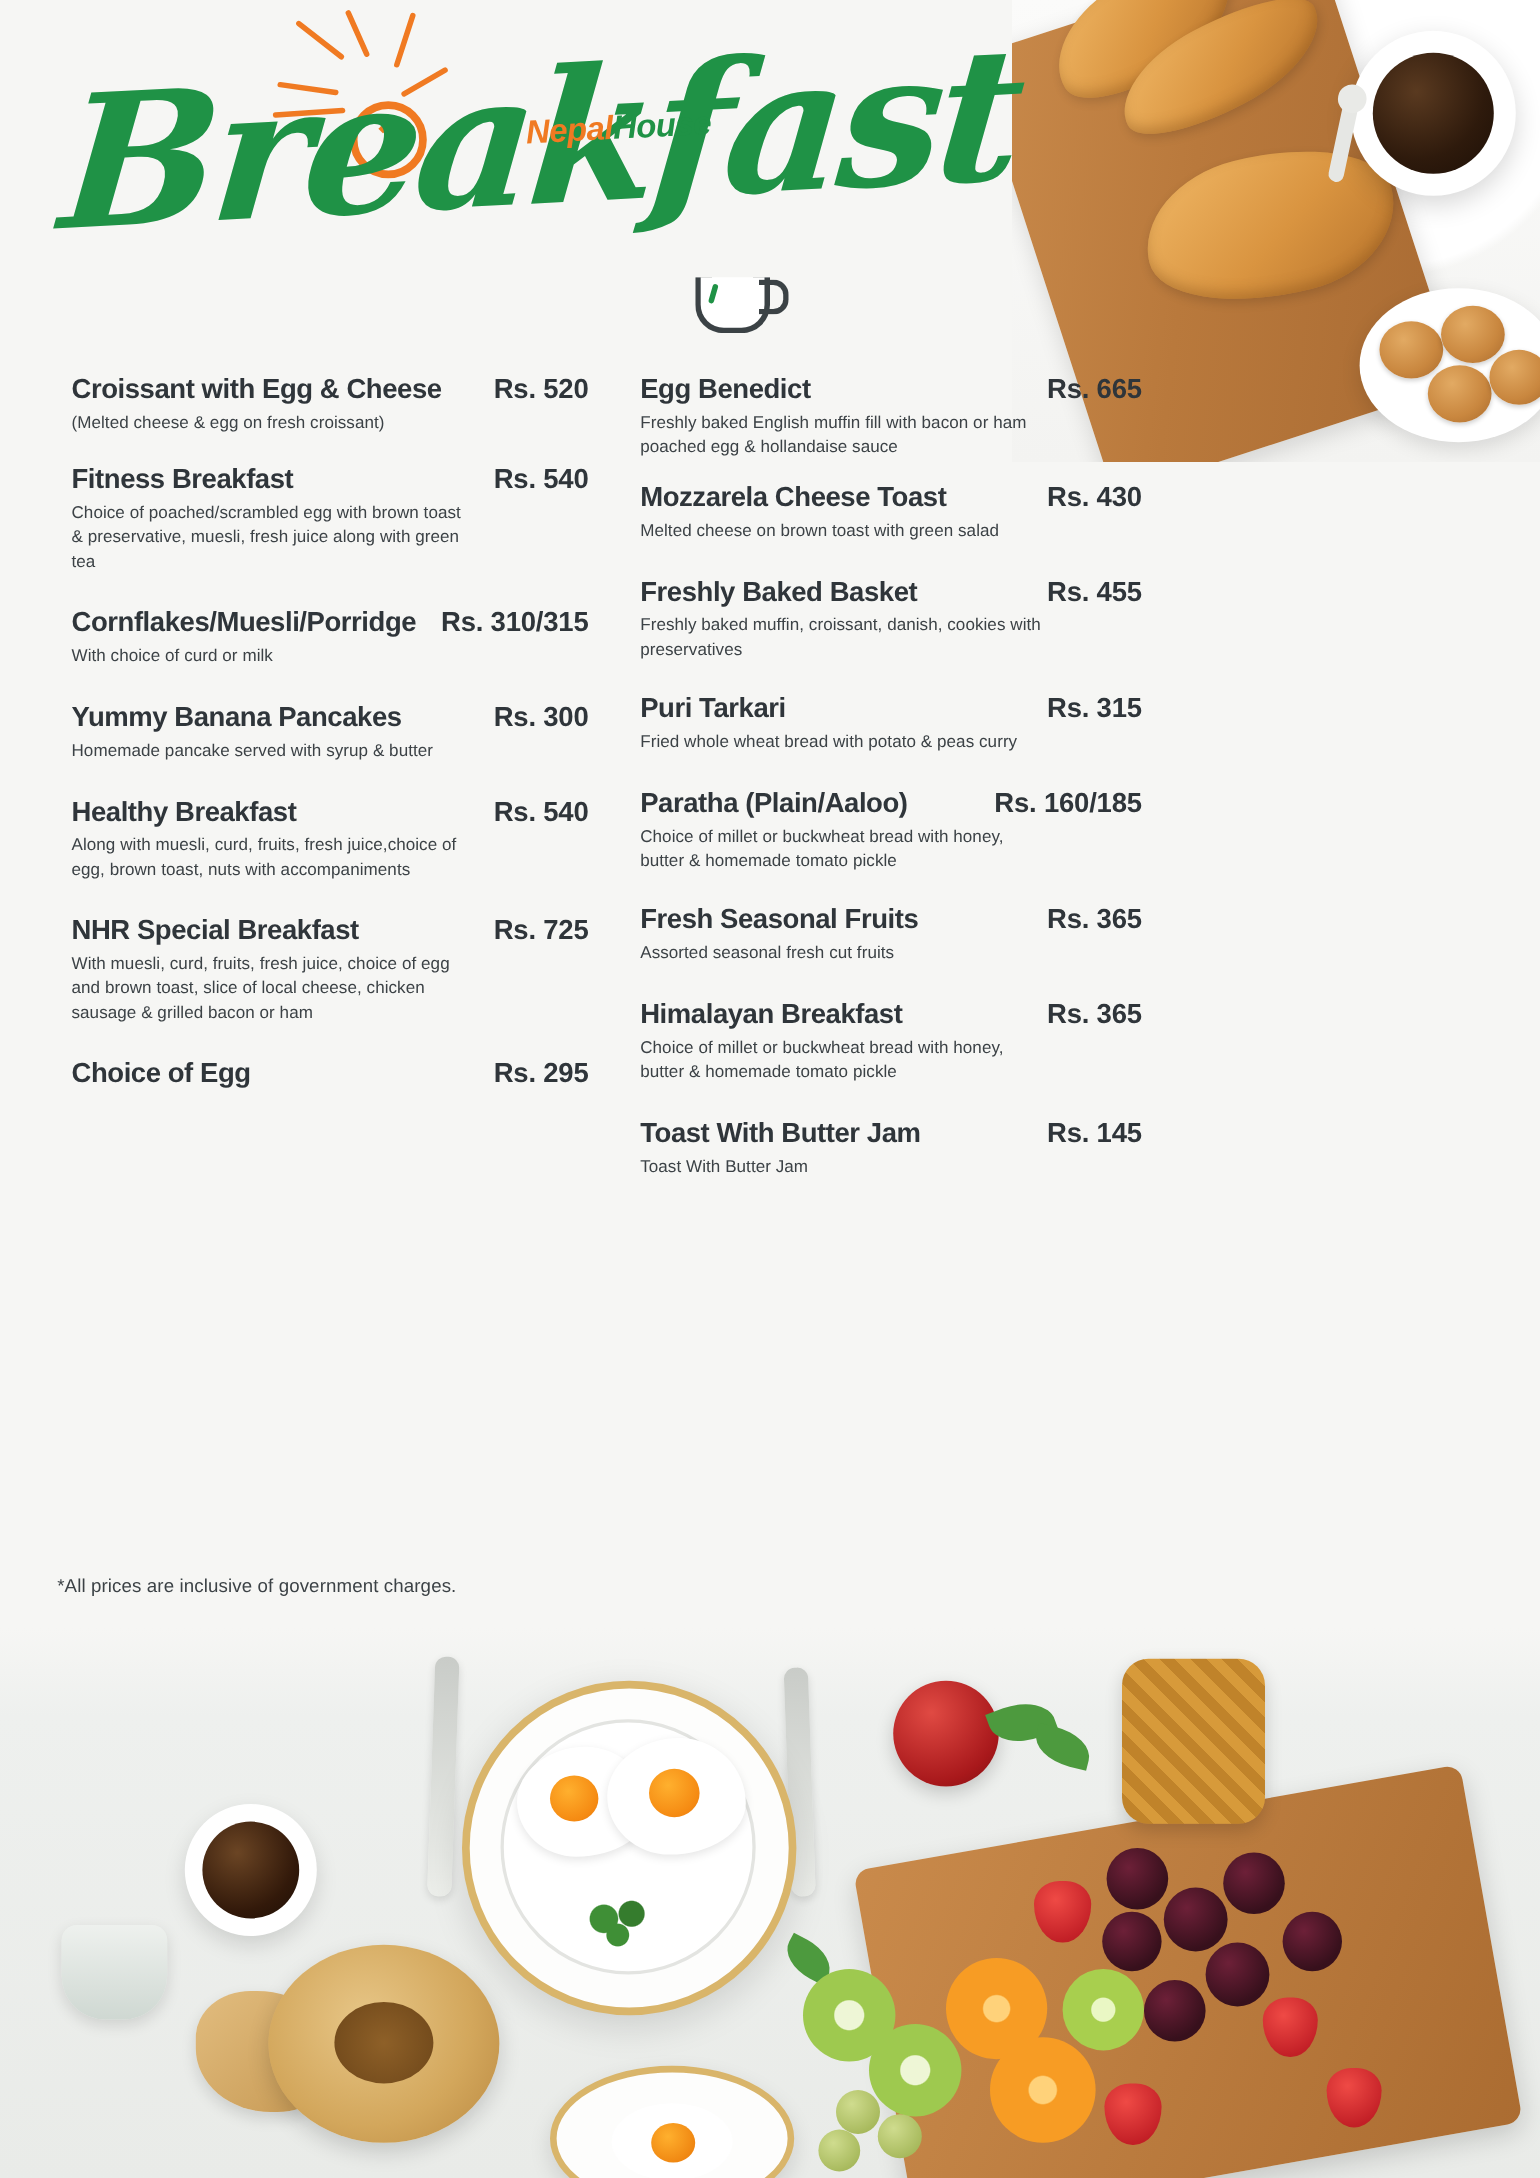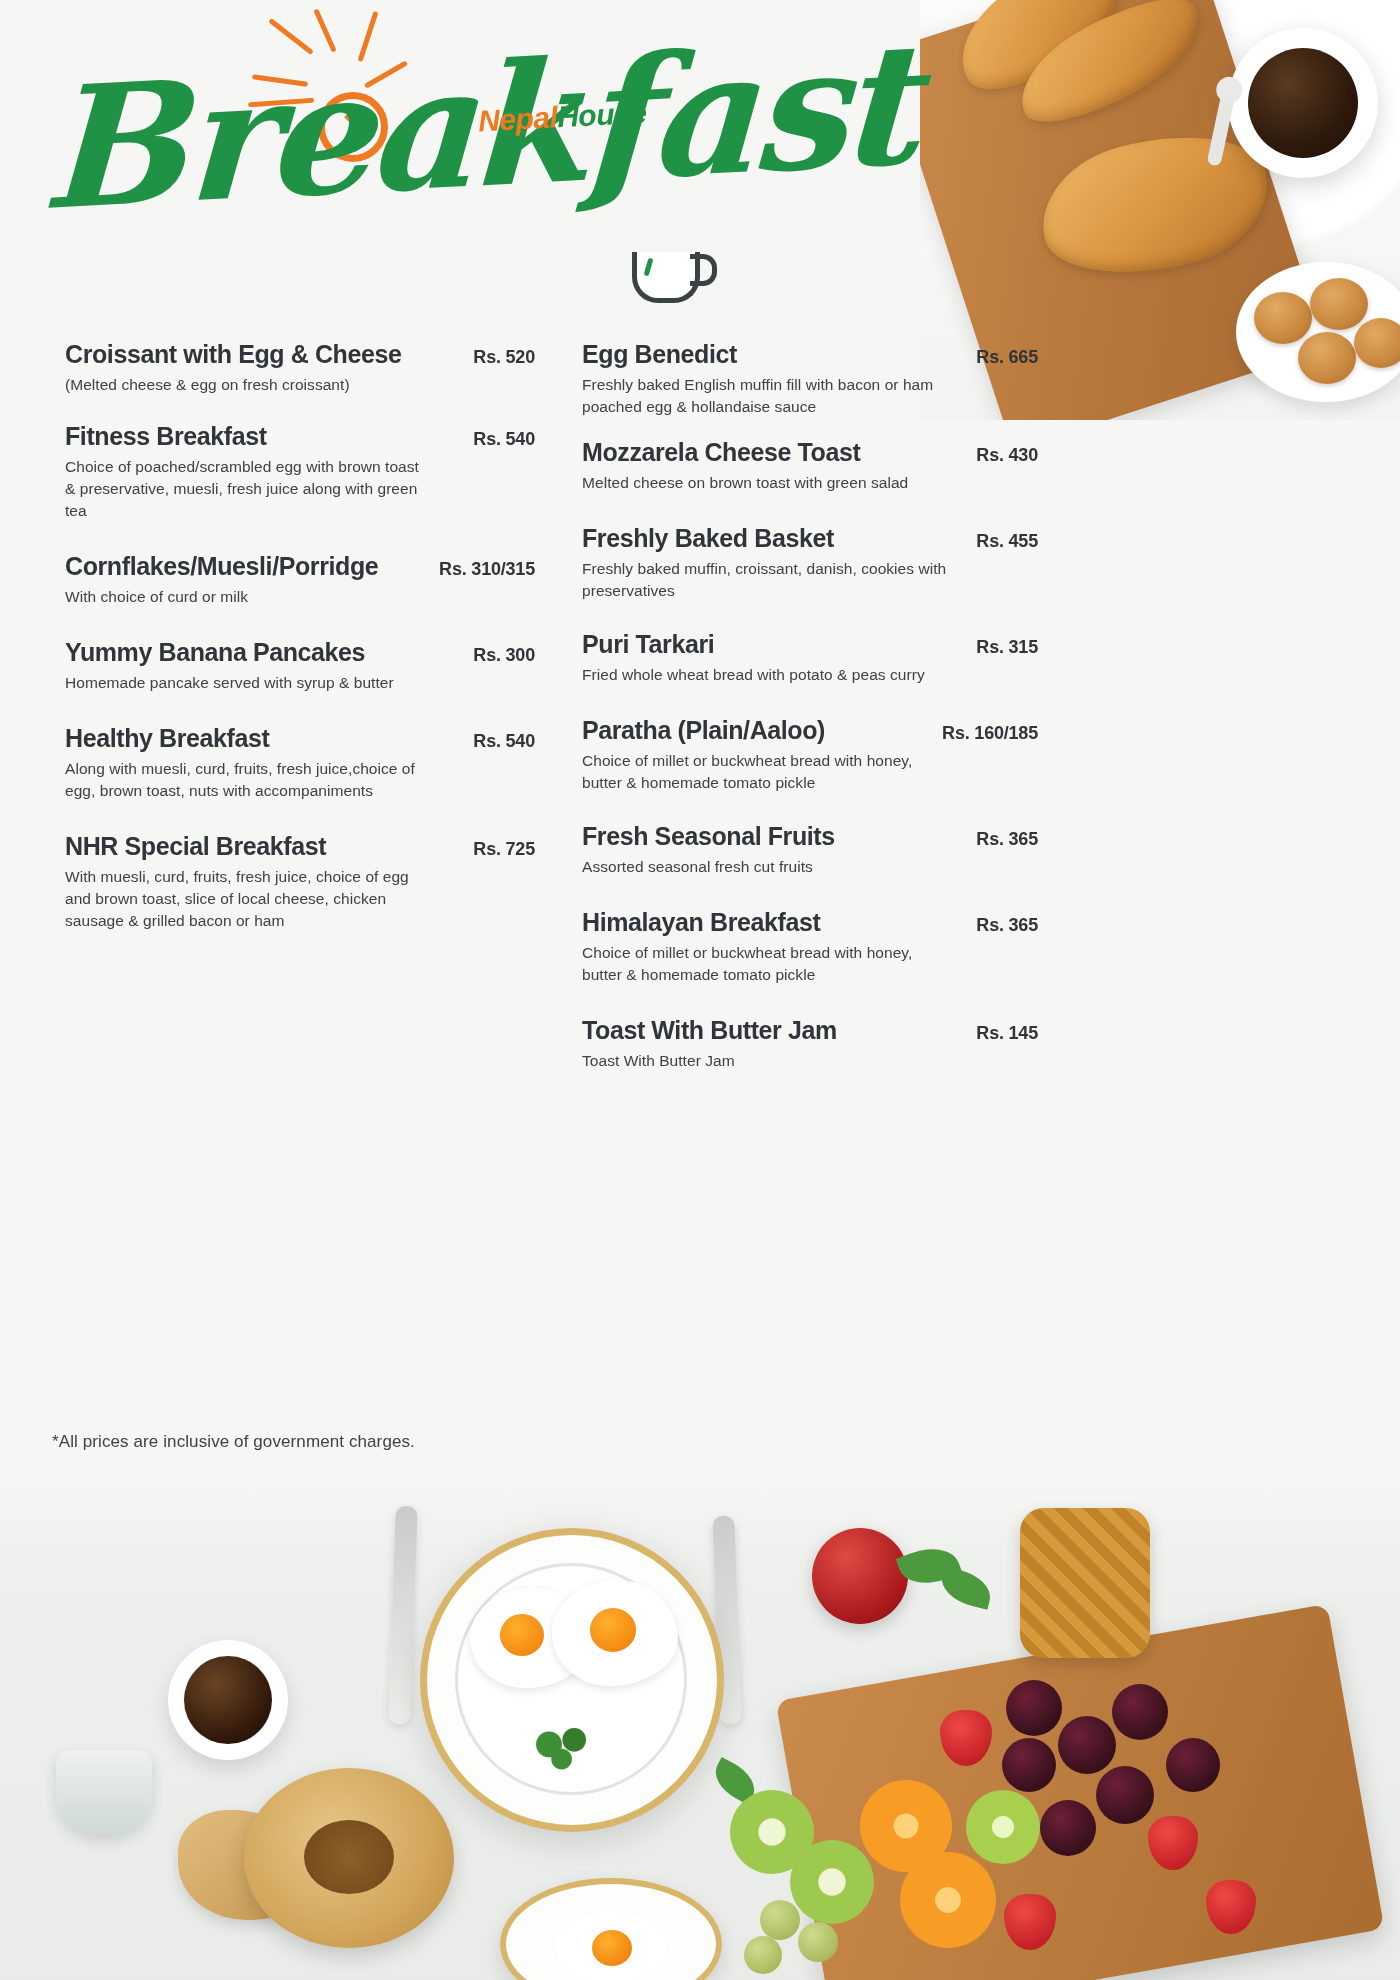--- a/index.html
+++ b/index.html
@@ -108,21 +108,21 @@
   .col{position:absolute;top:0;}
   .col-left{left:65px;width:470px;}
   .col-right{left:582px;width:456px;}
 
   .item{margin-bottom:26px;}
   .item-row{display:flex;align-items:baseline;justify-content:space-between;gap:14px;}
   .item-name{
     font-size:25px;color:#2f353a;font-weight:bold;letter-spacing:-.4px;white-space:nowrap;
   }
   .item-price{
-    font-size:18px;color:#2f353a;font-weight:bold;letter-spacing:-.2px;white-space:nowrap;
+    font-size:25px;color:#2f353a;font-weight:bold;letter-spacing:-.2px;white-space:nowrap;
   }
   .item-desc{
     margin-top:5px;font-size:15.5px;line-height:1.42;color:#3c4246;max-width:360px;
     letter-spacing:.05px;
   }
   .col-right .item-desc{max-width:372px;}
 
   .footnote{
     position:absolute;left:52px;top:1432px;font-size:17px;color:#3c4246;letter-spacing:.1px;
   }
@@ -262,20 +262,24 @@
         <div class="item-desc">Along with muesli, curd, fruits, fresh juice,choice of egg, brown toast, nuts with accompaniments</div>
       </div>
       <div class="item" style="margin-bottom:30px">
         <div class="item-row">
           <span class="item-name">NHR Special Breakfast</span>
           <span class="item-price">Rs. 725</span>
         </div>
         <div class="item-desc">With muesli, curd, fruits, fresh juice, choice of egg and brown toast, slice of local cheese, chicken sausage &amp; grilled bacon or ham</div>
       </div>
       <div class="item">
+        <div class="item-row">
+          <span class="item-name">Choice of Egg</span>
+          <span class="item-price">Rs. 295</span>
+        </div>
       </div>
     </div>
 
     <div class="col col-right">
       <div class="item" style="margin-bottom:20px">
         <div class="item-row">
           <span class="item-name">Egg Benedict</span>
           <span class="item-price">Rs. 665</span>
         </div>
         <div class="item-desc">Freshly baked English muffin fill with bacon or ham poached egg &amp; hollandaise sauce</div>

